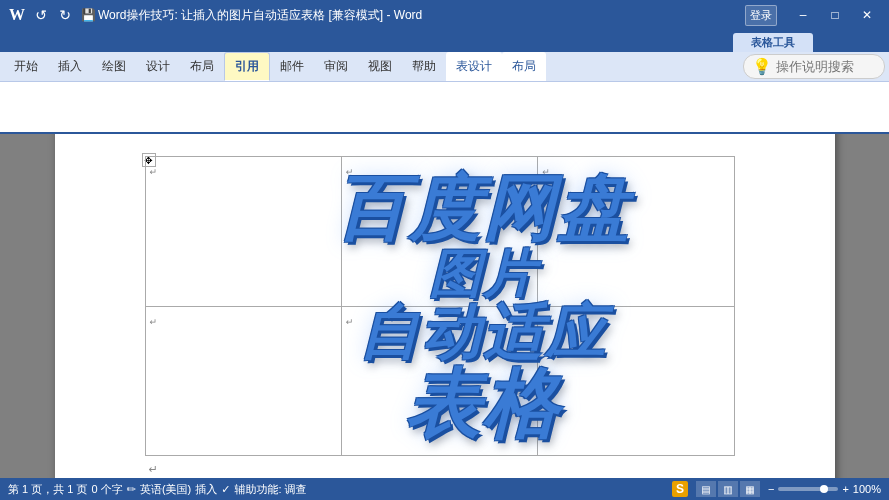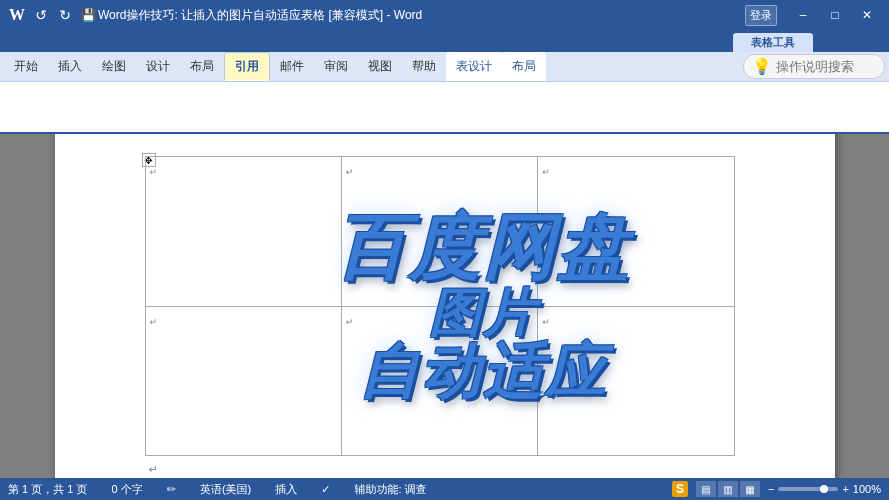--- a/index.html
+++ b/index.html
@@ -241,21 +241,21 @@
     
     #status-bar {
       height: 22px;
       background: #2b579a;
       display: flex;
       align-items: center;
       padding: 0 8px;
       color: white;
       font-size: 11px;
       flex-shrink: 0;
-      gap: 24px;
+      gap: 4px;
     }
     #status-bar-right {
       margin-left: auto;
       display: flex;
       align-items: center;
       gap: 8px;
     }
     .wps-logo {
       background: #e8a000;
       color: white;
@@ -365,20 +365,21 @@
           <td><span class="cell-arrow">↵</span></td>
           <td><span class="cell-arrow">↵</span></td>
         </tr>
       </tbody>
     </table>
 
     <div id="big-text">
       <span class="line1">百度网盘</span>
       <span class="line2">图片</span>
       <span class="line3">自动适应</span>
+      <span class="line4">表格</span>
     </div>
 
     <div style="position:absolute; bottom:10px; left:94px; font-size:11px; color:#888;">↵</div>
   </div>
 </div>
 
 <div id="status-bar">
   <span>第 1 页，共 1 页</span>
   <span>0 个字</span>
   <span style="font-size:11px;">✏</span>

